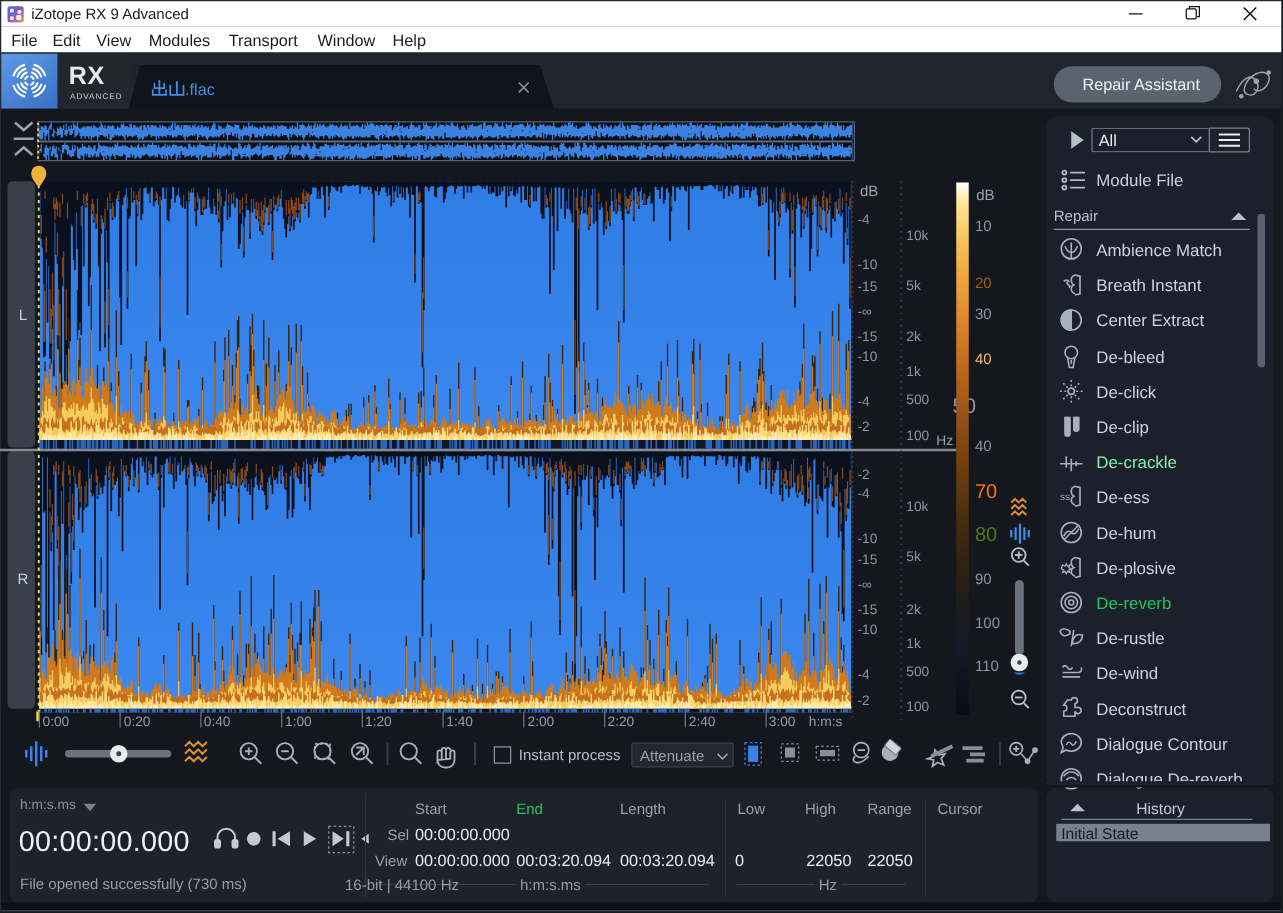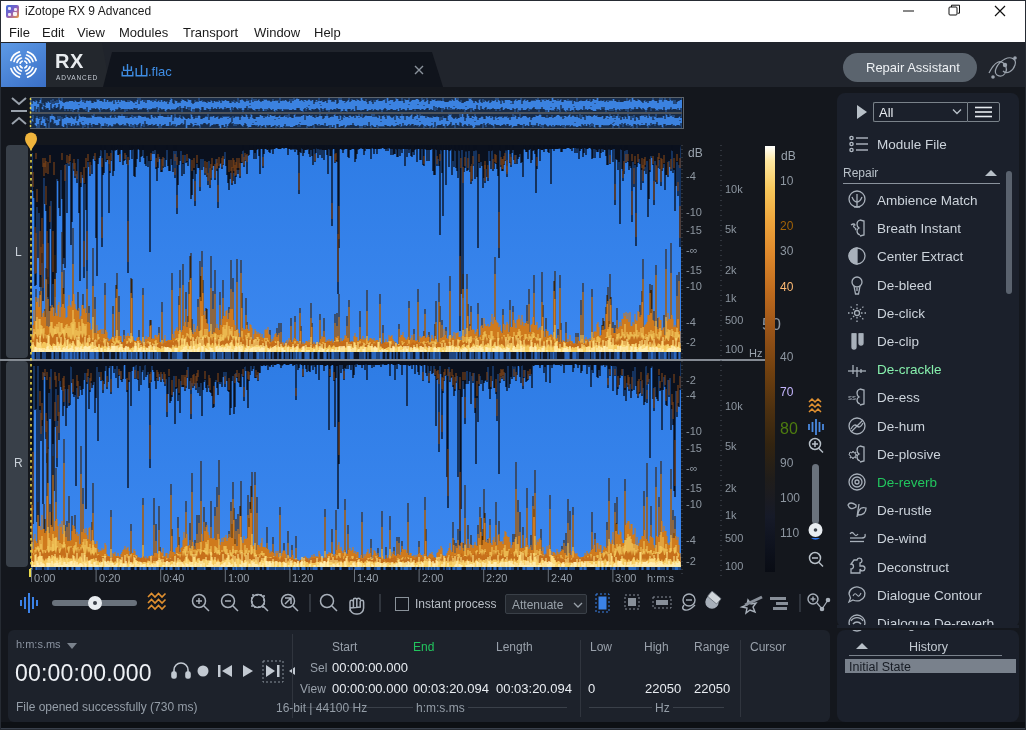--- a/index.html
+++ b/index.html
@@ -193,21 +193,21 @@
 <svg width="8" height="440" style="left:719px;top:145px">
     <line x1="2" y1="0" x2="2" y2="432" stroke="#4a525c" stroke-width="1" stroke-dasharray="1,4"></line>
   </svg>
 <div class="txt" style="left:781px;top:149px;font-size:12px;color:#9aa3ad">dB</div>
 <div class="txt" style="left:780px;top:174px;font-size:12px;color:#8d96a0">10</div>
 <div class="txt" style="left:780px;top:219px;font-size:12px;color:#a16207">20</div>
 <div class="txt" style="left:780px;top:244px;font-size:12px;color:#8d96a0">30</div>
 <div class="txt" style="left:780px;top:280px;font-size:12px;color:#fdba74">40</div>
 <div class="txt" style="left:762px;top:315px;font-size:17px;color:#8d96a0">50</div>
 <div class="txt" style="left:780px;top:350px;font-size:12px;color:#8d96a0">40</div>
-<div class="txt" style="left:780px;top:385px;font-size:12px;color:#c4b5fd">70</div>
+<div class="txt" style="left:780px;top:385px;font-size:16px;color:#f97316">70</div>
 <div class="txt" style="left:780px;top:420px;font-size:16px;color:#4d7c0f">80</div>
 <div class="txt" style="left:780px;top:456px;font-size:12px;color:#8d96a0">90</div>
 <div class="txt" style="left:780px;top:491px;font-size:12px;color:#8d96a0">100</div>
 <div class="txt" style="left:780px;top:526px;font-size:12px;color:#8d96a0">110</div>
 
 <div class="abs" style="left:765px;top:146px;width:10px;height:426px;background:linear-gradient(#ffffff 0%,#ffe8a0 3.5%,#f8c85c 10%,#f0a83e 17%,#e08a2c 25%,#c06c1e 34%,#9a5418 43%,#70400f 53%,#4c3010 62%,#332410 70%,#201d1a 78%,#161a28 87%,#0d111c 95%,#090c14 100%)"></div>
 
 <svg width="26" height="180" style="left:802px;top:396px" viewBox="0 0 26 180">
  <g stroke="#e09030" stroke-width="1.5" fill="none">
   <path d="M7 6 l3-3 3 3 3-3 3 3"></path>

